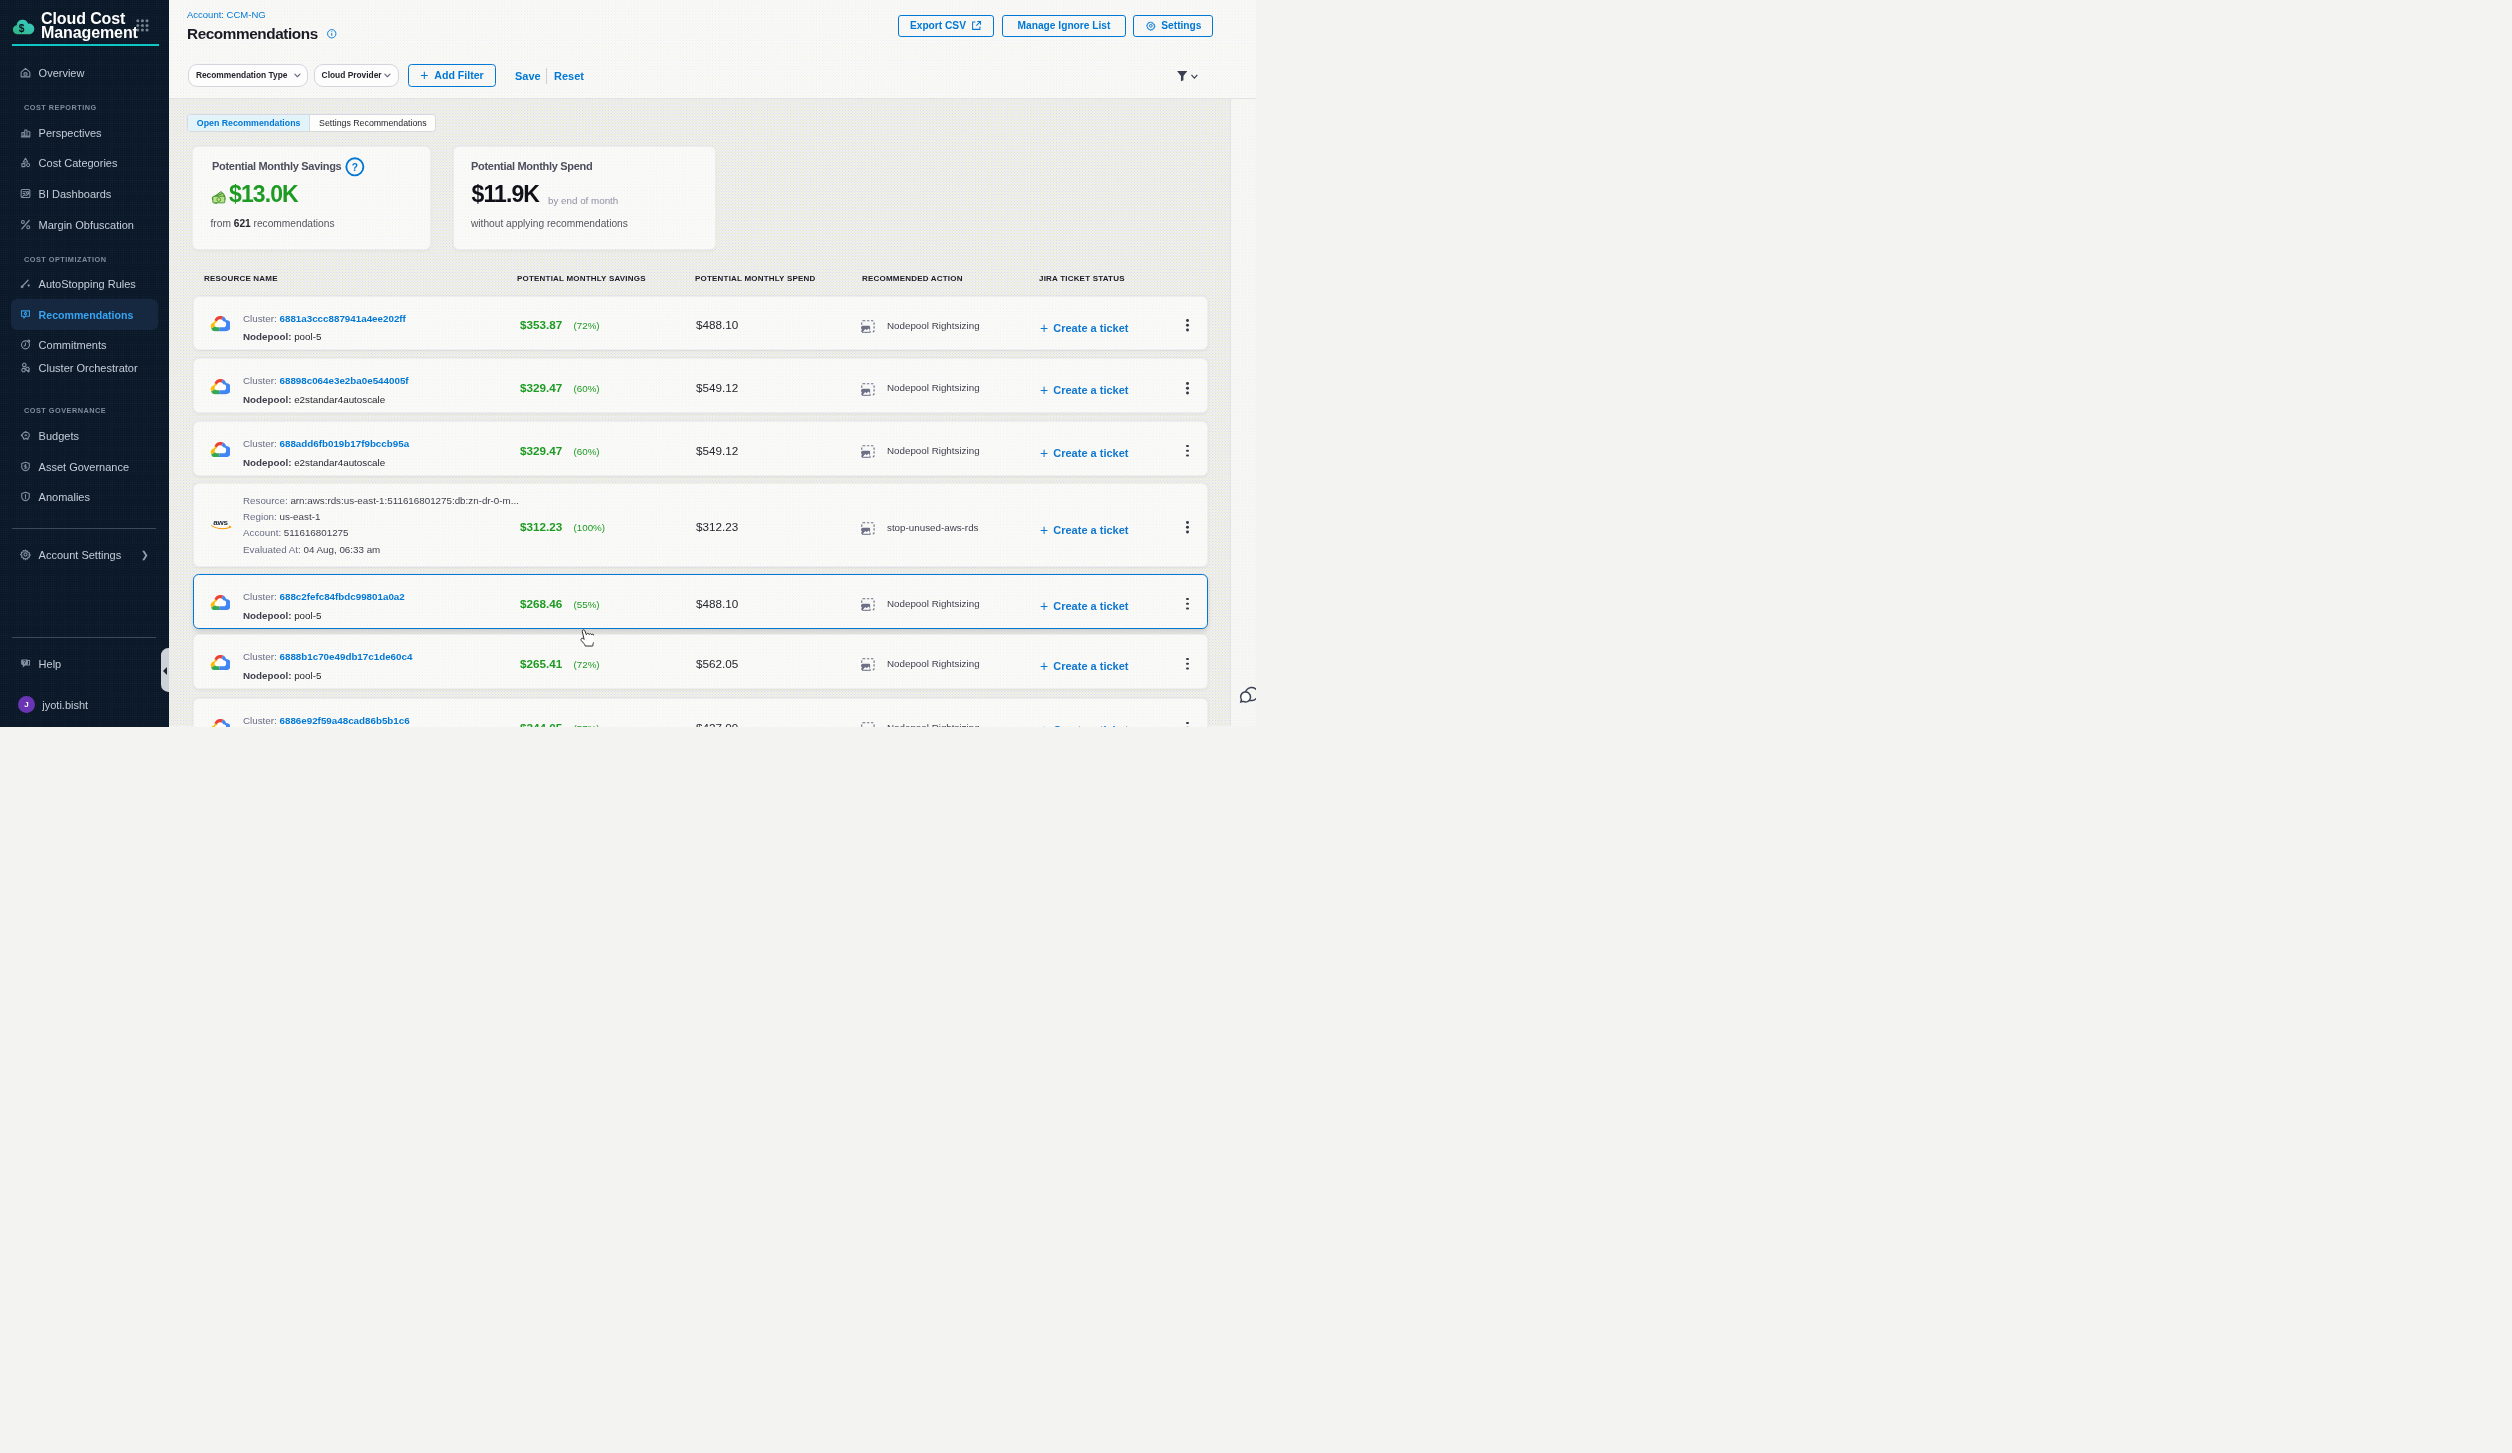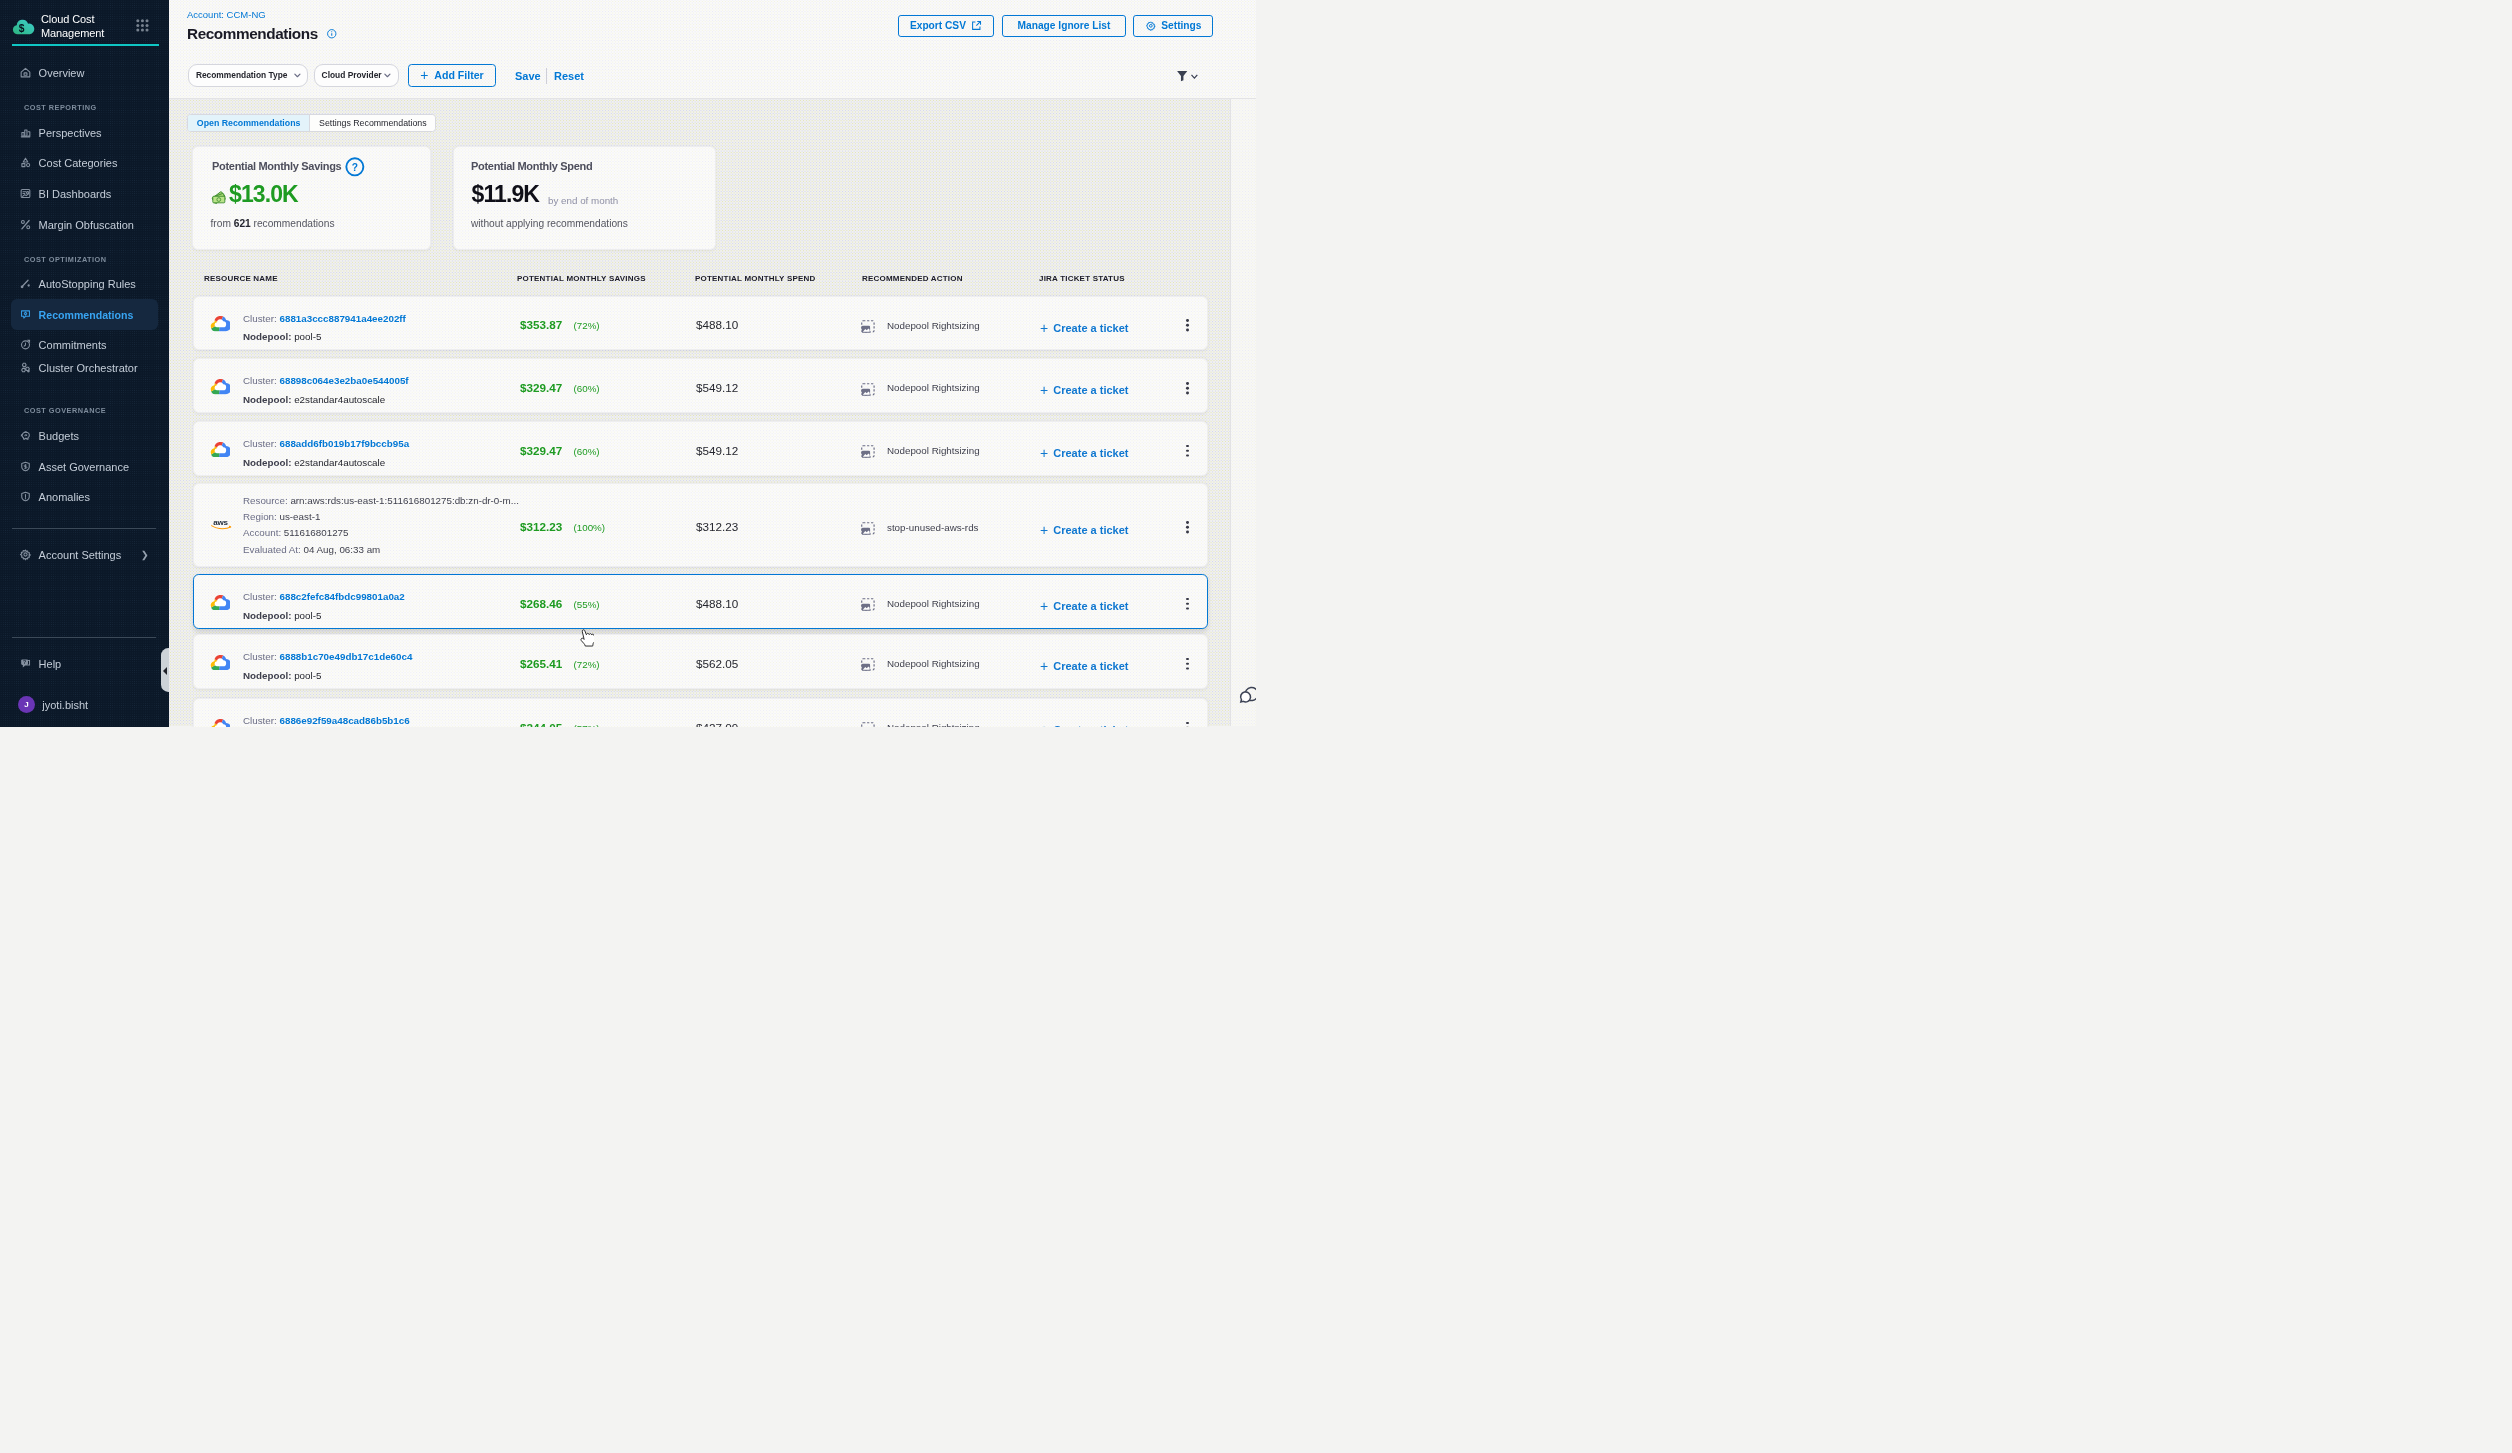--- a/index.html
+++ b/index.html
@@ -1,21 +1,21 @@
 <!DOCTYPE html>
 <html style="font-size:11.7px"><head><meta charset="utf-8">
 <style>
 *{margin:0;padding:0;box-sizing:border-box}
 html,body{width:1256px;height:727px;overflow:hidden}
 body{font-family:"Liberation Sans",sans-serif;position:relative;background:#f3f3f2;-webkit-font-smoothing:antialiased}
 .abs{position:absolute}
 
 #sb{position:absolute;left:0;top:0;width:169px;height:727px;background-color:#0b1828;
  background-image:radial-gradient(rgba(100,140,180,.14) 0.4px,transparent 0.7px);background-size:2.2px 2.2px}
-#sb .brand{position:absolute;left:41px;top:11.7px;color:#fff;font-size:11px;font-weight:400;line-height:14px;letter-spacing:-0.1px}
+#sb .brand{position:absolute;left:41px;top:11.7px;color:#fff;font-size:16px;font-weight:700;line-height:14px;letter-spacing:-0.1px}
 #sb .rule{position:absolute;left:11.7px;top:44px;width:147px;height:1.8px;background:#0fc6c4}
 .nav{position:absolute;left:0;width:169px;height:31px;display:flex;align-items:center;color:#c4cdd8;font-size:11px}
 .nav .ic{width:13px;height:13px;margin-left:19px;margin-right:6.6px;flex:none;opacity:.92}
 .nav.sec{color:#7e8c9c;font-size:7.3px;font-weight:700;letter-spacing:0.5px;padding-left:24px}
 .nav.act{left:11px;width:147px;border-radius:5.8px;background:#15283f;color:#38a5f3;font-weight:700;font-size:10.6px}
 .nav.act .ic{margin-left:8px}
 .navdiv{position:absolute;left:11.7px;width:144px;height:0.7px;background:#3c4a59}
 
 #main{position:absolute;left:169px;top:0;width:1087px;height:727px}
 #phead{position:absolute;left:0;top:0;width:1087px;height:55px;background-color:#fafaf9;background-image:radial-gradient(rgba(205,205,120,.20) 0.4px,transparent 0.7px),radial-gradient(rgba(165,165,225,.20) 0.4px,transparent 0.7px);background-size:2.9px 2.9px;background-position:0 0,1.5px 1.5px;border-bottom:0.7px solid #e4e4e6}

